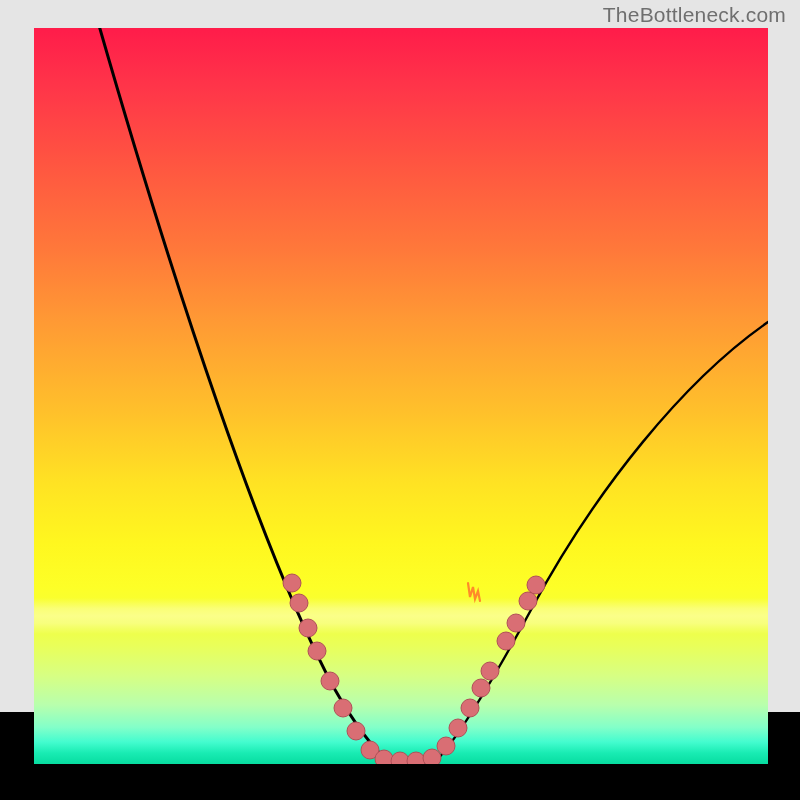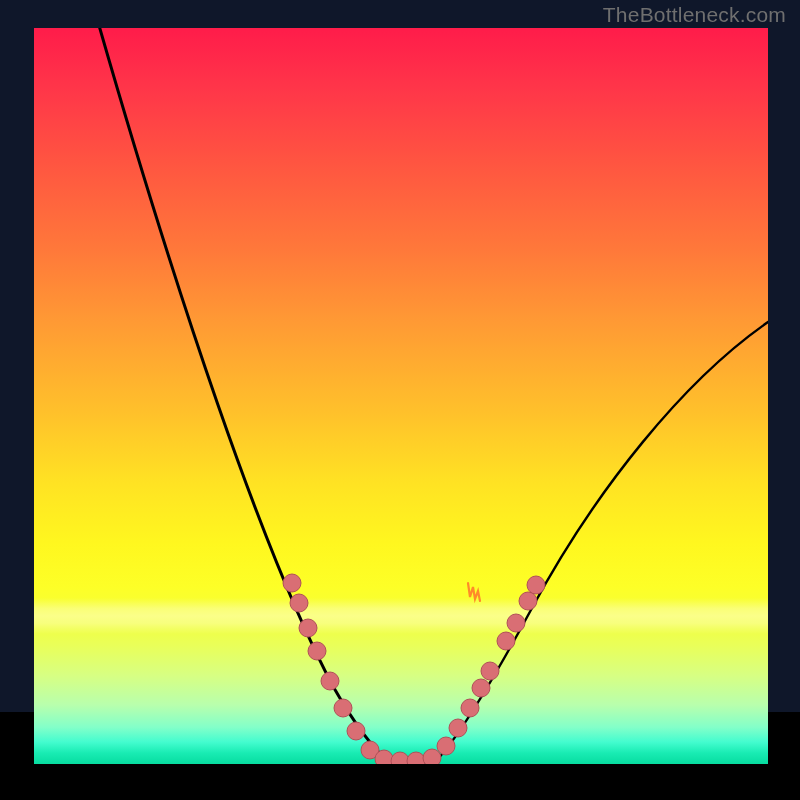--- a/index.html
+++ b/index.html
@@ -8,21 +8,21 @@
     width: 800px;
     height: 800px;
     background: #000;
     overflow: hidden;
     font-family: Arial, Helvetica, sans-serif;
   }
   .stage {
     position: relative;
     width: 800px;
     height: 712px;
-    background: #0f172a;
+    background: #e5e5e5;
   }
   .watermark {
     position: absolute;
     top: 3px;
     right: 14px;
     color: #6f6f6f;
     font-size: 21px;
     font-weight: 500;
     letter-spacing: 0.2px;
     z-index: 10;

